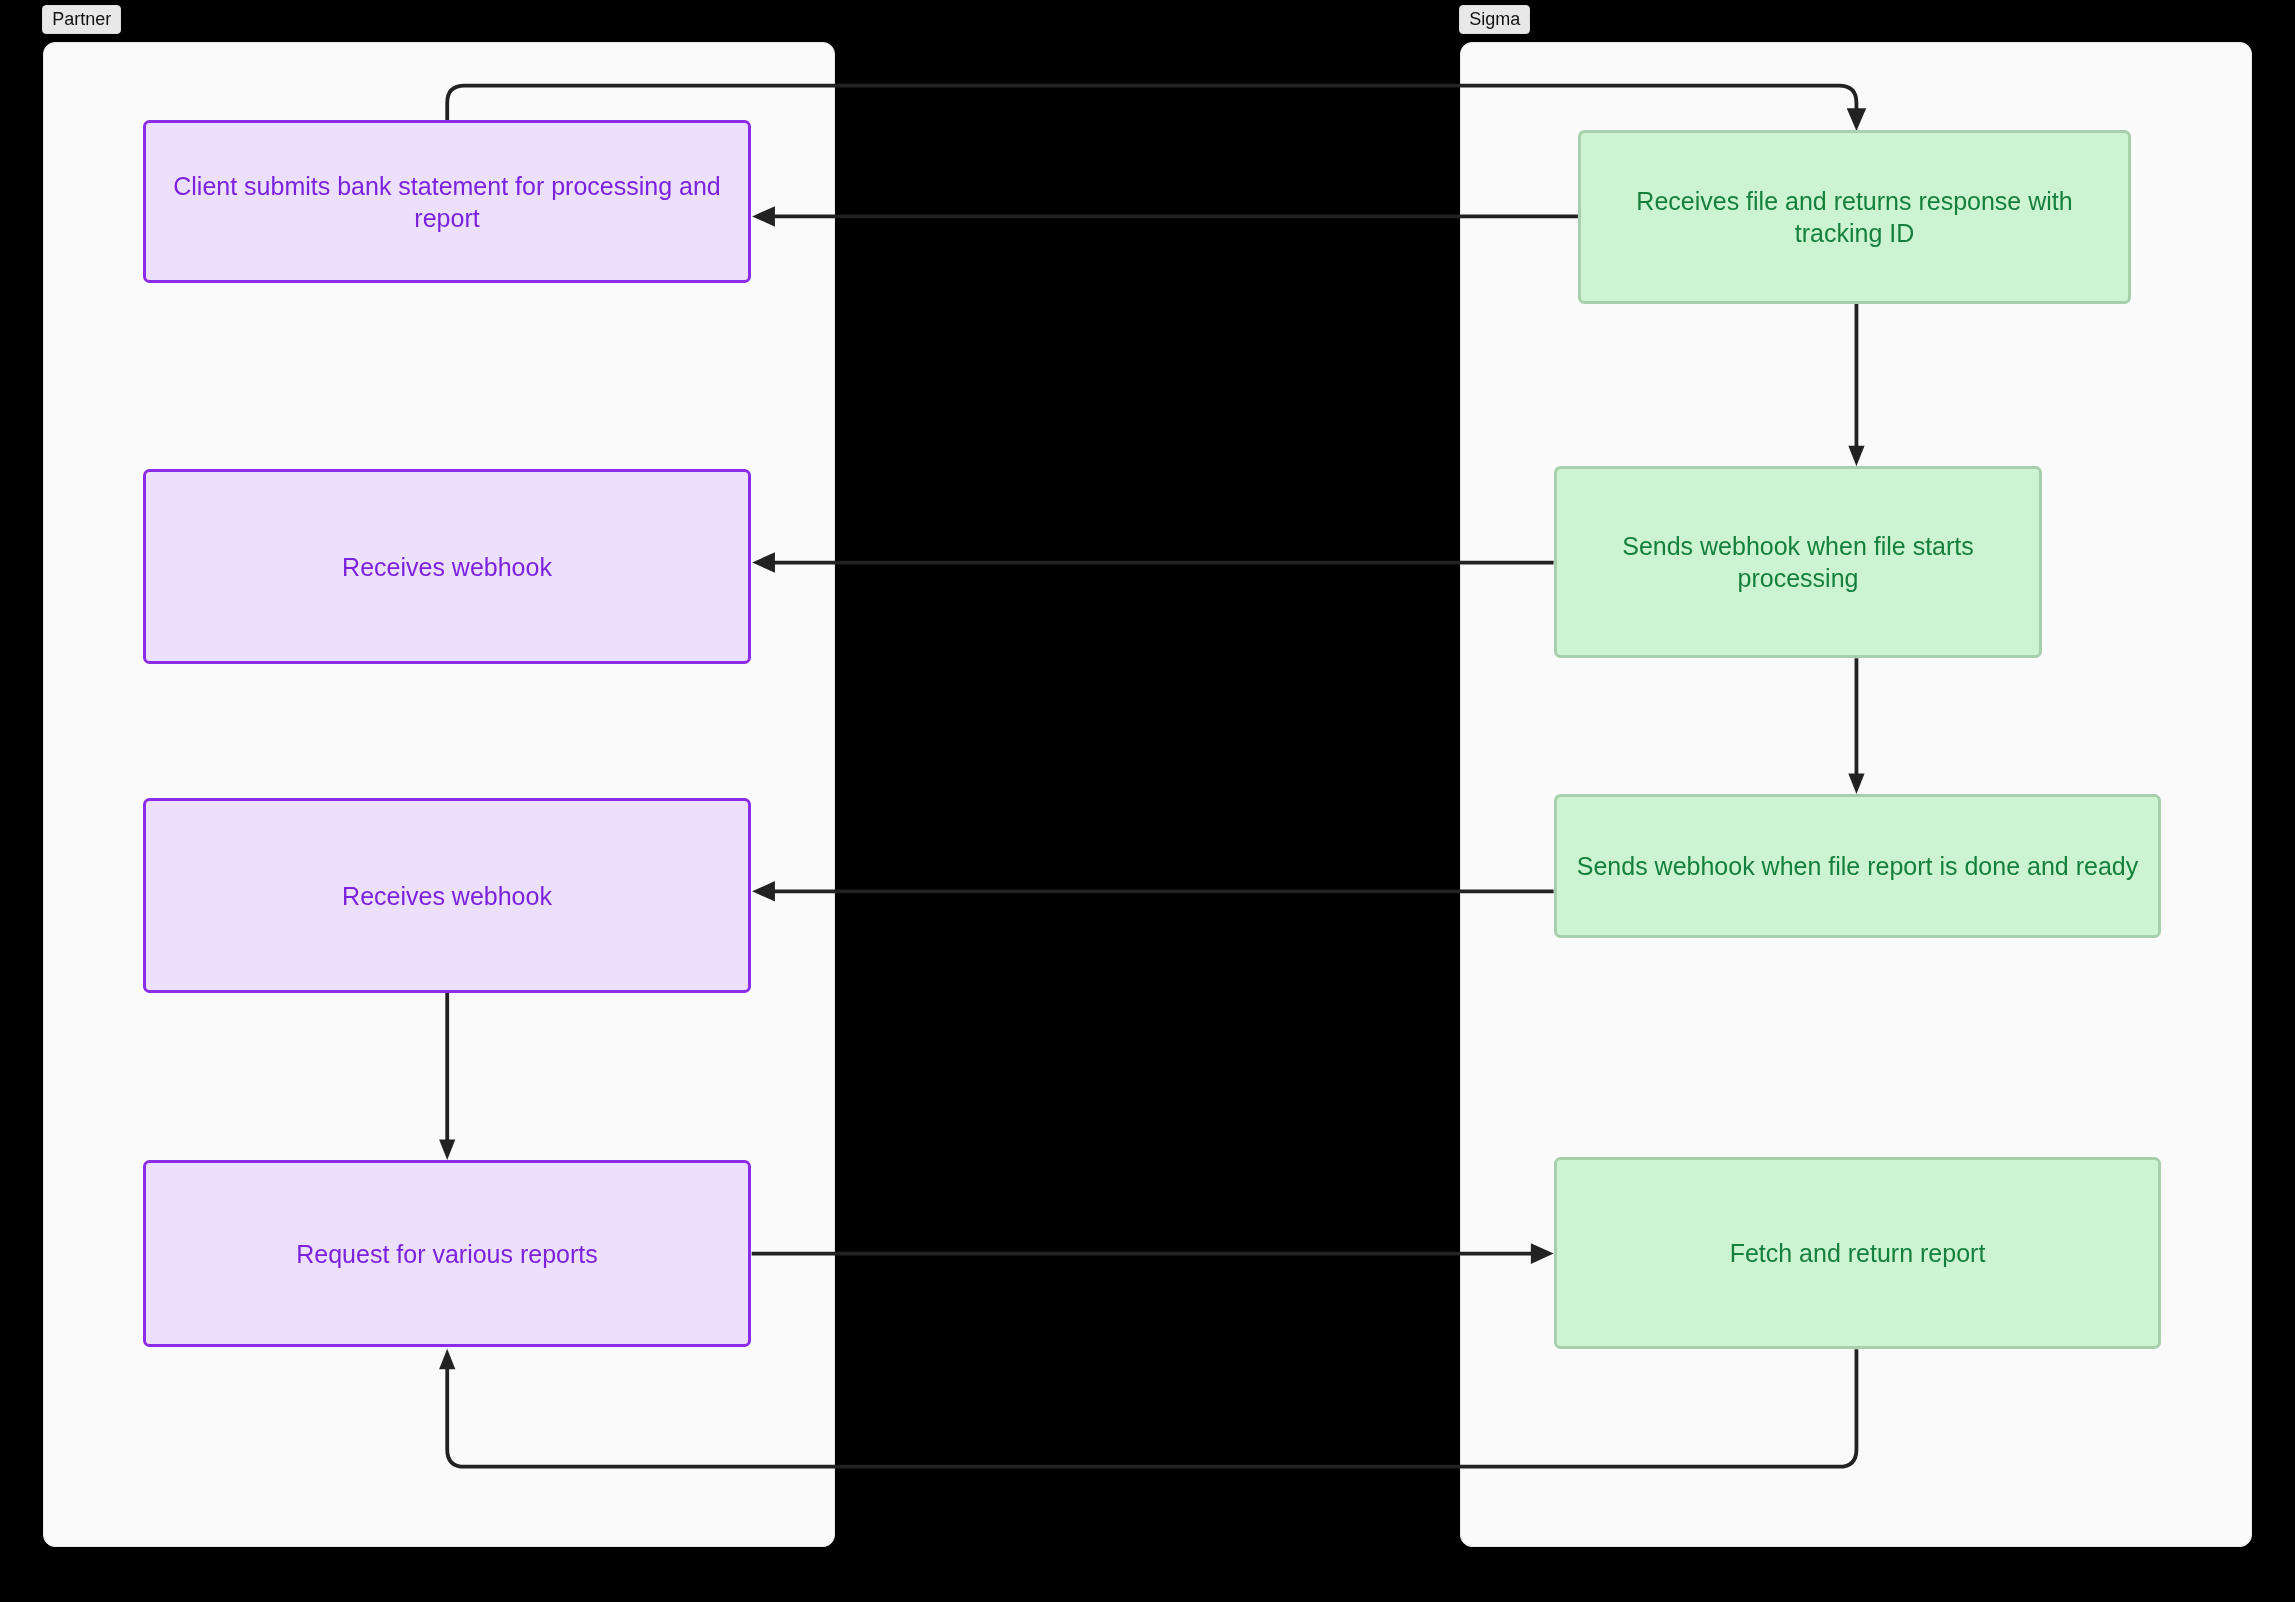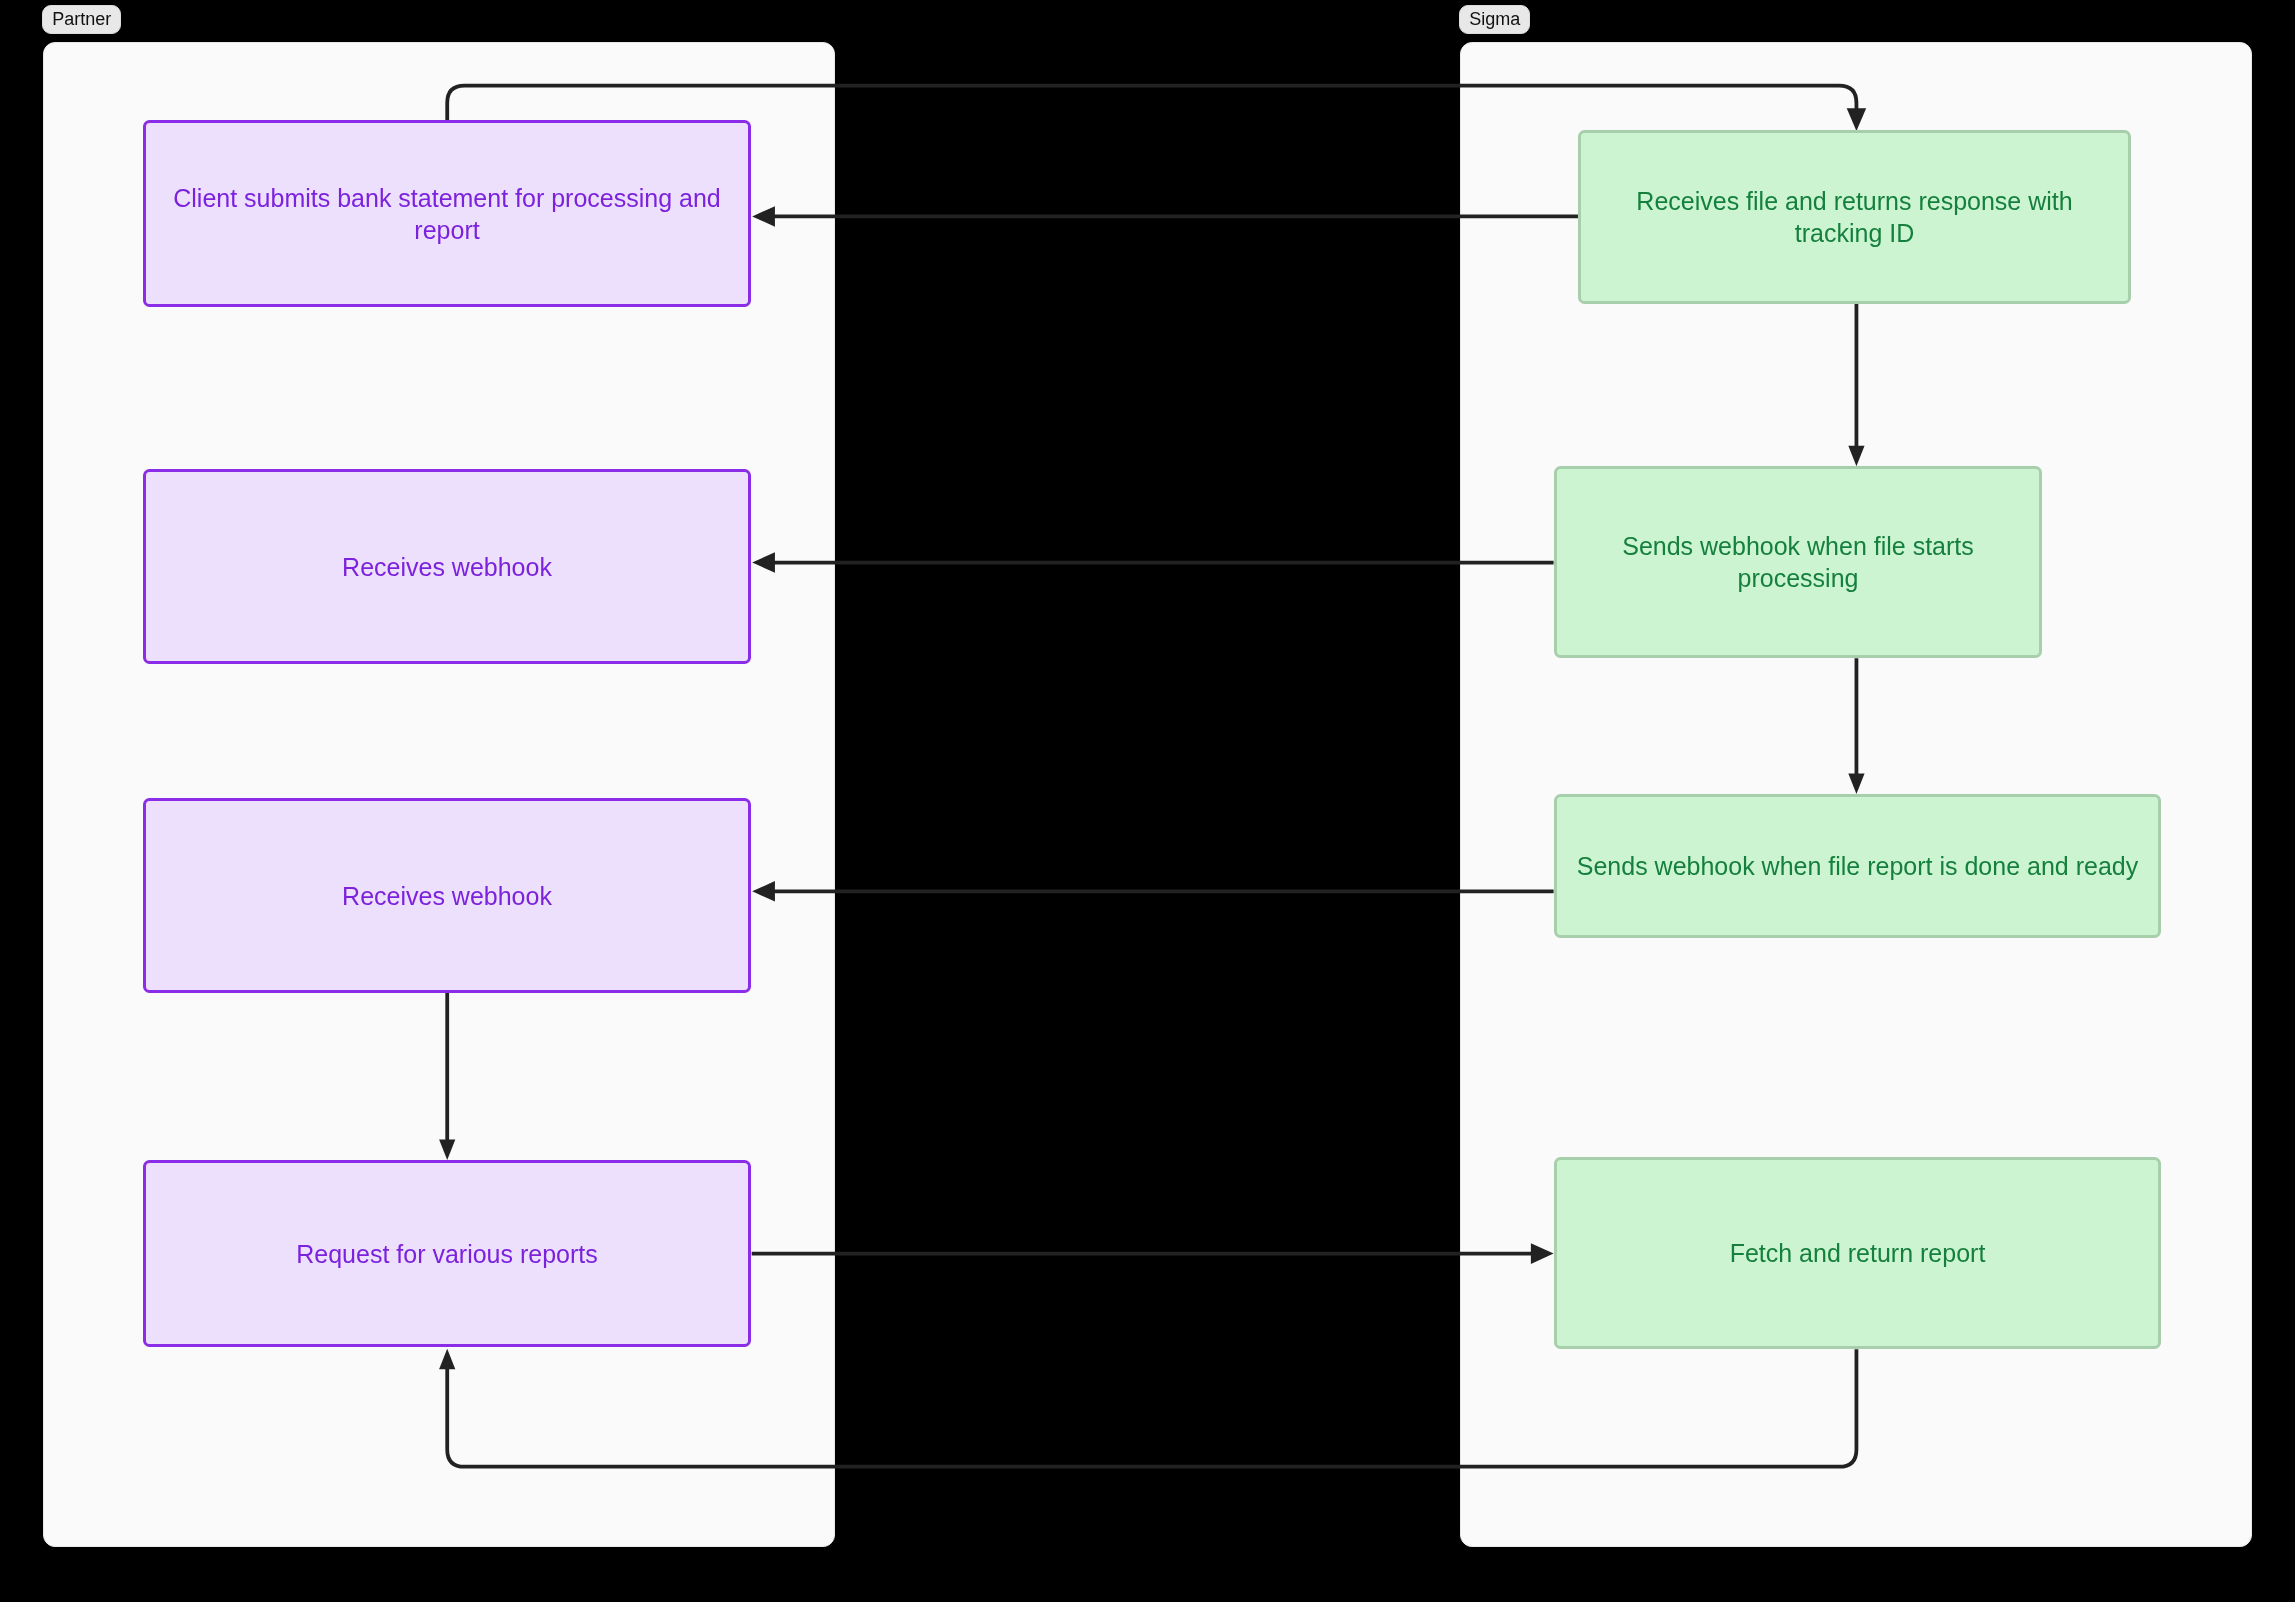--- a/index.html
+++ b/index.html
@@ -25,21 +25,21 @@
     box-sizing: border-box;
   }
   #lane-partner { left: 43px;   top: 42px; width: 792px; height: 1505px; }
   #lane-sigma   { left: 1460px; top: 42px; width: 792px; height: 1505px; }
 
   
   .lane-title {
     position: absolute;
     background: #E8E8E8;
     border: 0.5px solid #DCDCDC;
-    border-radius: 9px;
+    border-radius: 4px;
     padding: 3.8px 9.2px 4.9px 9.2px;
     font-size: 18px;
     line-height: 1;
     color: #111111;
     white-space: nowrap;
     box-sizing: border-box;
   }
   #title-partner { left: 42px;   top: 5.4px; }
   #title-sigma   { left: 1459px; top: 5.4px; }
 
@@ -61,21 +61,21 @@
     border: 3.2px solid #8B2CE8;
     color: #7C22DD;
   }
   .node-green {
     background: #CDF4D1;
     border: 3.2px solid #A7CFAC;
     color: #15803d;
   }
 
   
-  #n-p1 { left: 143px; top: 120px;  width: 608px; height: 187px; }
+  #n-p1 { left: 143px; top: 120px;  width: 608px; height: 163px; }
   #n-p2 { left: 143px; top: 469px;  width: 608px; height: 195px; }
   #n-p3 { left: 143px; top: 798px; width: 608px; height: 195px; }
   #n-p4 { left: 143px; top: 1160px; width: 608px; height: 187px; }
 
   
   #n-s1 { left: 1578px; top: 130px;  width: 553px; height: 174px; }
   #n-s2 { left: 1554px; top: 466px;  width: 488px; height: 192px; }
   #n-s3 { left: 1554px; top: 794px; width: 607px; height: 144px; }
   #n-s4 { left: 1554px; top: 1157px; width: 607px; height: 192px; }
 

